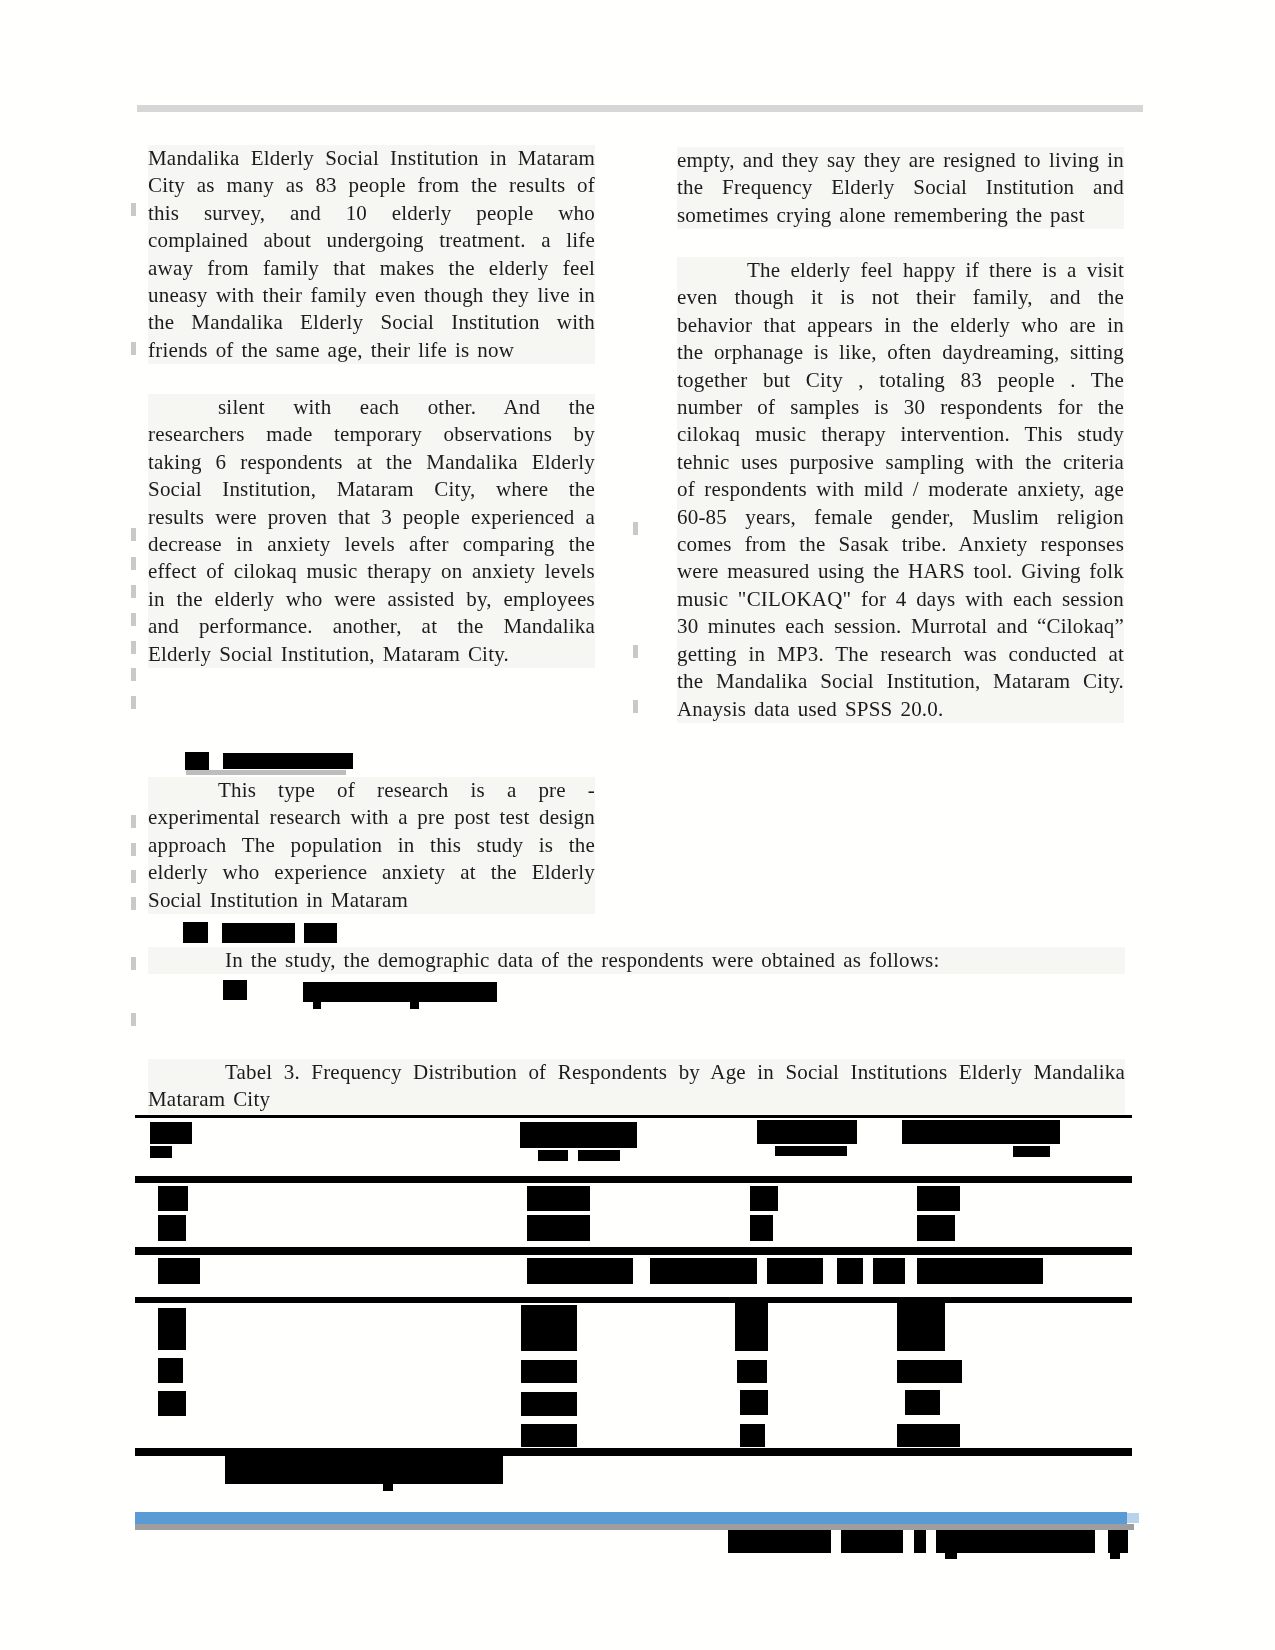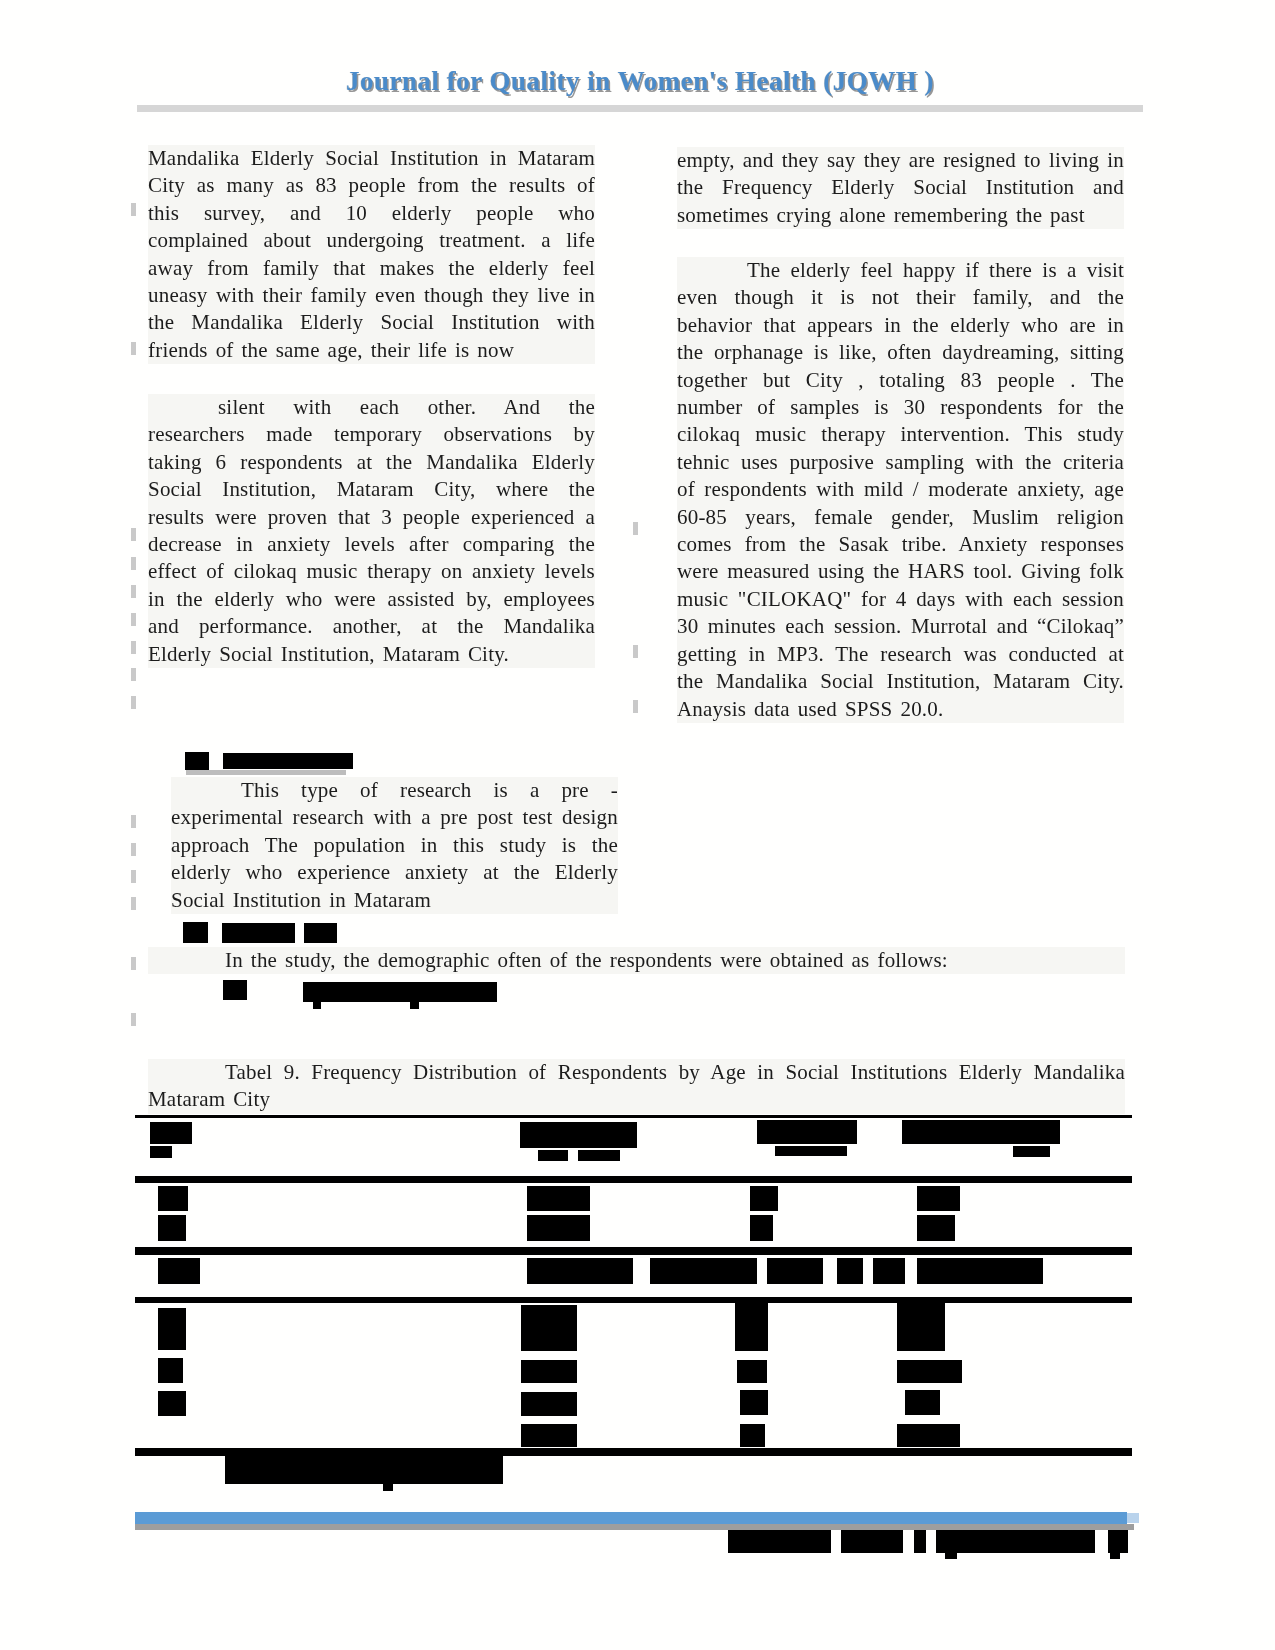--- a/index.html
+++ b/index.html
@@ -33,38 +33,37 @@
   .mark{position:absolute;}
   .footer-blue{position:absolute;left:135px;top:1512px;width:992px;height:12px;background:#5b9bd5;}
   .footer-blue-tail{position:absolute;left:1127px;top:1513px;width:12px;height:10px;background:#b9d3ec;}
   .footer-gray{position:absolute;left:135px;top:1524px;width:999px;height:6px;background:#9e9e9e;}
 </style>
 </head>
 <body>
 
 <div class="page">
 
-  <div class="journal-title">Journal for Quality in Women's Health (JQWH )</div>
 
   <div class="header-rule"></div>
 
   <p class="para col-left" style="top:145px;">Mandalika Elderly Social Institution in Mataram City as many as 83 people from the results of this survey, and 10 elderly people who complained about undergoing treatment. a life away from family that makes the elderly feel uneasy with their family even though they live in the Mandalika Elderly Social Institution with friends of the same age, their life is now</p>
 
   <p class="para col-left indent" style="top:394px;">silent with each other. And the researchers made temporary observations by taking 6 respondents at the Mandalika Elderly Social Institution, Mataram City, where the results were proven that 3 people experienced a decrease in anxiety levels after comparing the effect of cilokaq music therapy on anxiety levels in the elderly who were assisted by, employees and performance. another, at the Mandalika Elderly Social Institution, Mataram City.</p>
 
-  <p class="para col-left indent" style="top:777px;margin-left:23px;">This type of research is a pre - experimental research with a pre post test design approach The population in this study is the elderly who experience anxiety at the Elderly Social Institution in Mataram</p>
+  <p class="para col-left indent" style="top:777px;">This type of research is a pre - experimental research with a pre post test design approach The population in this study is the elderly who experience anxiety at the Elderly Social Institution in Mataram</p>
 
   <p class="para col-right" style="top:147px;">empty, and they say they are resigned to living in the Frequency Elderly Social Institution and sometimes crying alone remembering the past</p>
 
   <p class="para col-right indent" style="top:257px;">The elderly feel happy if there is a visit even though it is not their family, and the behavior that appears in the elderly who are in the orphanage is like, often daydreaming, sitting together but City , totaling 83 people . The number of samples is 30 respondents for the cilokaq music therapy intervention. This study tehnic uses purposive sampling with the criteria of respondents with mild / moderate anxiety, age 60-85 years, female gender, Muslim religion comes from the Sasak tribe. Anxiety responses were measured using the HARS tool. Giving folk music "CILOKAQ" for 4 days with each session 30 minutes each session. Murrotal and “Cilokaq” getting in MP3. The research was conducted at the Mandalika Social Institution, Mataram City. Anaysis data used SPSS 20.0.</p>
 
-  <p class="para fullw indent-f noj" style="top:947px;">In the study, the demographic often of the respondents were obtained as follows:</p>
+  <p class="para fullw indent-f noj" style="top:947px;">In the study, the demographic data of the respondents were obtained as follows:</p>
 
 
-  <p class="para fullw indent-f" style="top:1059px;">Tabel 9. Frequency Distribution of Respondents by Age in Social Institutions Elderly Mandalika Mataram City</p>
+  <p class="para fullw indent-f" style="top:1059px;">Tabel 3. Frequency Distribution of Respondents by Age in Social Institutions Elderly Mandalika Mataram City</p>
 
   <div style="position:absolute;left:0;top:0;width:100%;height:100%;pointer-events:none;">
       <div class="mark" style="left: 185px; top: 752px; width: 24px; height: 18px; background: rgb(0, 0, 0);"></div>
       <div class="mark" style="left: 223px; top: 753px; width: 130px; height: 16px; background: rgb(0, 0, 0);"></div>
       <div class="mark" style="left: 186px; top: 770px; width: 160px; height: 5px; background: rgb(189, 189, 189);"></div>
       <div class="mark" style="left: 183px; top: 922px; width: 25px; height: 21px; background: rgb(0, 0, 0);"></div>
       <div class="mark" style="left: 222px; top: 923px; width: 73px; height: 20px; background: rgb(0, 0, 0);"></div>
       <div class="mark" style="left: 304px; top: 923px; width: 33px; height: 20px; background: rgb(0, 0, 0);"></div>
       <div class="mark" style="left: 223px; top: 980px; width: 24px; height: 20px; background: rgb(0, 0, 0);"></div>
       <div class="mark" style="left: 303px; top: 982px; width: 194px; height: 20px; background: rgb(0, 0, 0);"></div>

